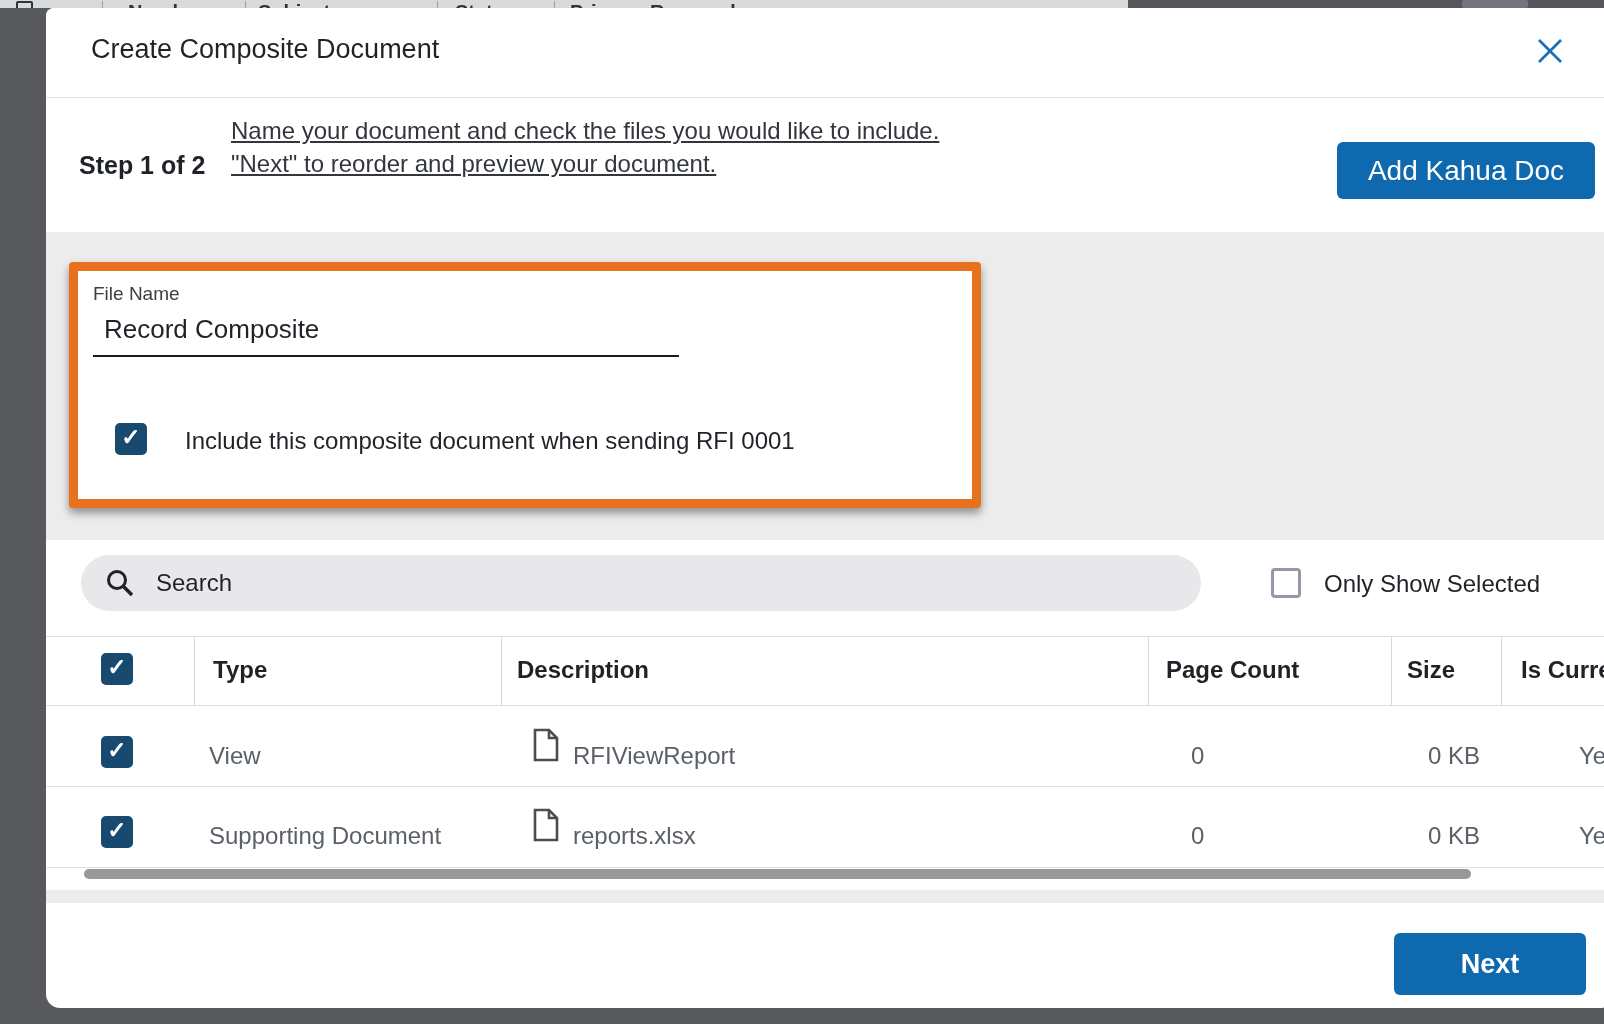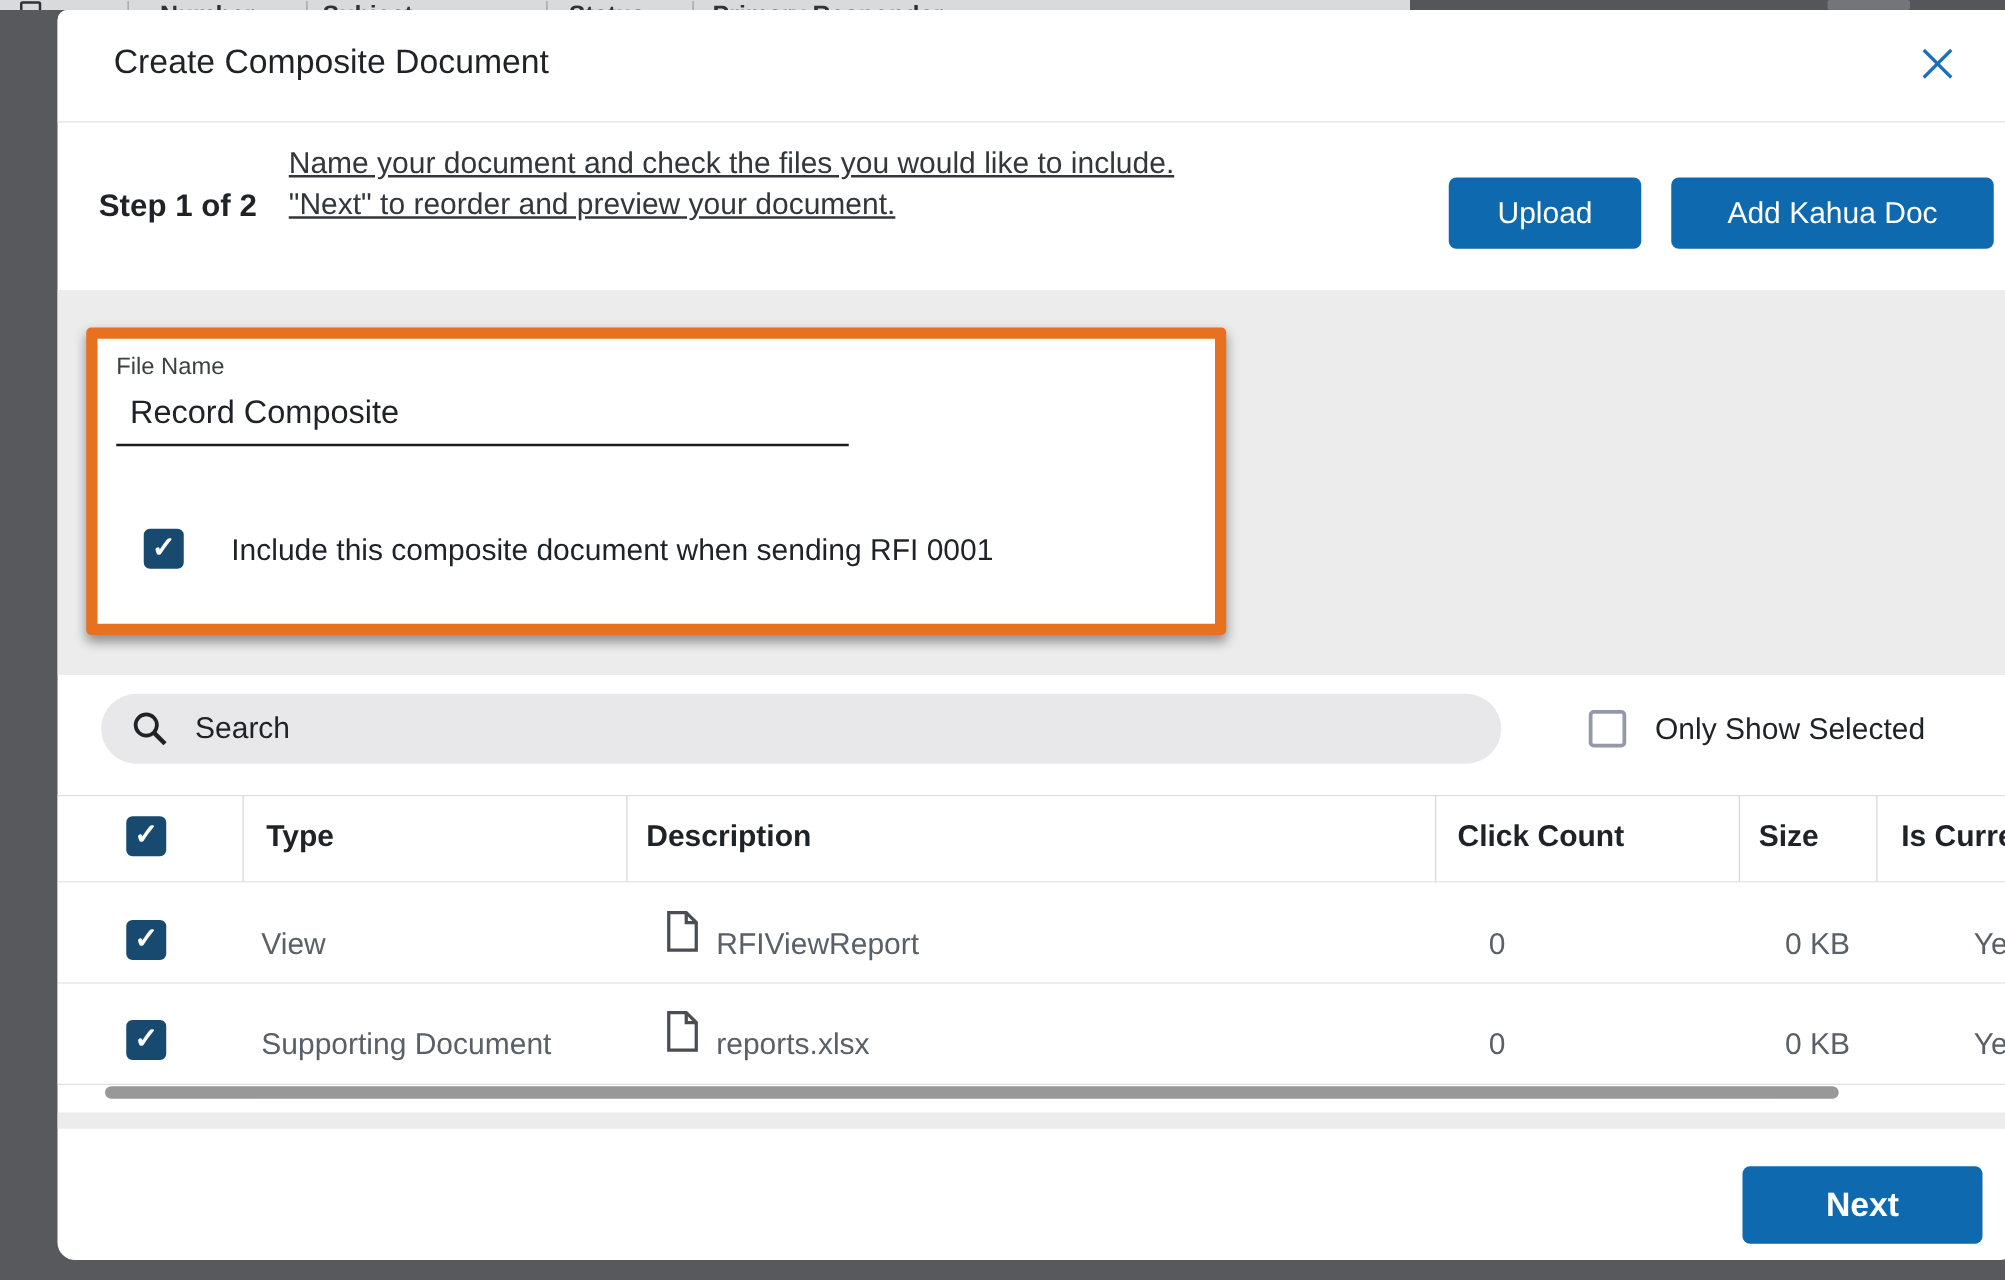--- a/index.html
+++ b/index.html
@@ -19,21 +19,21 @@
   .modal{left:10px;top:8px;width:1568px;height:1000px;background:#ffffff;border-radius:8px 8px 14px 14px;overflow:hidden;margin-left:36px;}
 
   .m-header{left:0;top:0;width:1568px;height:89px;background:#fff;border-bottom:1px solid #e2e2e2;}
   .m-title{left:45px;top:26px;font-size:27px;color:#1f2227;}
   .m-close{left:1486px;top:25px;width:36px;height:36px;cursor:pointer;}
 
   .step-label{left:33px;top:143px;font-size:25px;font-weight:bold;color:#1f2227;}
   .step-desc{left:185px;top:106px;font-size:24px;line-height:33px;color:#33373c;text-decoration:underline;}
   .btn{box-sizing:border-box;background:#0e69ae;color:#ffffff;border:none;border-radius:6px;font-family:"Liberation Sans",sans-serif;cursor:pointer;text-align:center;}
   .btn-upload{left:1113px;top:134px;width:154px;height:57px;font-size:24px;}
-  .btn-addkahua{left:1291px;top:134px;width:258px;height:57px;font-size:24px;}
+  .btn-addkahua{left:1291px;top:134px;width:258px;height:57px;font-size:28px;}
 
   .gray-sec{left:0;top:224px;width:1568px;height:308px;background:#ececed;}
   .annot{left:23px;top:30px;width:894px;height:228px;background:#ffffff;border:9px solid #e7711f;border-radius:4px;box-shadow:0 5px 9px rgba(0,0,0,0.40);box-sizing:content-box;}
   .fn-label{left:15px;top:12px;font-size:19px;color:#3c4043;}
   .fn-value{left:26px;top:43px;font-size:26px;color:#1f2227;}
   .fn-underline{left:15px;top:84px;width:586px;height:2px;background:#1b1b1b;}
   .inc-label{left:107px;top:156px;font-size:24px;color:#1f2227;}
 
   .cb{width:32px;height:32px;border-radius:5px;background:#ffffff;border:3px solid #9598a6;box-sizing:border-box;cursor:pointer;}
   .cb.checked{background:#174a6e;border-color:#174a6e;}
@@ -93,21 +93,20 @@
         <line x1="7" y1="7" x2="29" y2="29" stroke="#1a6fb5" stroke-width="2.6"></line>
         <line x1="29" y1="7" x2="7" y2="29" stroke="#1a6fb5" stroke-width="2.6"></line>
       </svg>
     </div>
 
     <div class="abs step-label">Step 1 of 2</div>
     <div class="abs step-desc">
       <div>Name your document and check the files you would like to include.</div>
       <div>"Next" to reorder and preview your document.</div>
     </div>
-    <button class="abs btn btn-upload">Upload</button>
     <button class="abs btn btn-addkahua">Add Kahua Doc</button>
 
     <div class="abs gray-sec">
       <div class="abs annot">
         <div class="abs fn-label">File Name</div>
         <div class="abs fn-value">Record Composite</div>
         <div class="abs fn-underline"></div>
         <div class="abs cb cb-include checked"></div>
         <div class="abs inc-label">Include this composite document when sending RFI 0001</div>
       </div>
@@ -124,21 +123,21 @@
 
     <div class="abs thead"></div>
     <div class="abs vline" style="left:148px"></div>
     <div class="abs vline" style="left:455px"></div>
     <div class="abs vline" style="left:1102px"></div>
     <div class="abs vline" style="left:1345px"></div>
     <div class="abs vline" style="left:1455px"></div>
     <div class="abs cb cb-selectall checked"></div>
     <div class="abs th" style="left:167px">Type</div>
     <div class="abs th" style="left:471px">Description</div>
-    <div class="abs th" style="left:1120px">Click Count</div>
+    <div class="abs th" style="left:1120px">Page Count</div>
     <div class="abs th" style="left:1361px">Size</div>
     <div class="abs th" style="left:1475px">Is Current</div>
 
     <div class="abs trow" style="left:0;top:698px"></div>
     <div class="abs cb cb-row1 checked"></div>
     <div class="abs td" style="left:163px;top:734px">View</div>
     <svg class="abs doc-icon" style="left:486px;top:720px" viewBox="0 0 28 34">
       <path d="M3 2 h14 l8 8 v22 h-22 z" fill="none" stroke="#4a4d52" stroke-width="2.6"></path>
       <path d="M17 2 v8 h8" fill="none" stroke="#4a4d52" stroke-width="2.6"></path>
     </svg>

